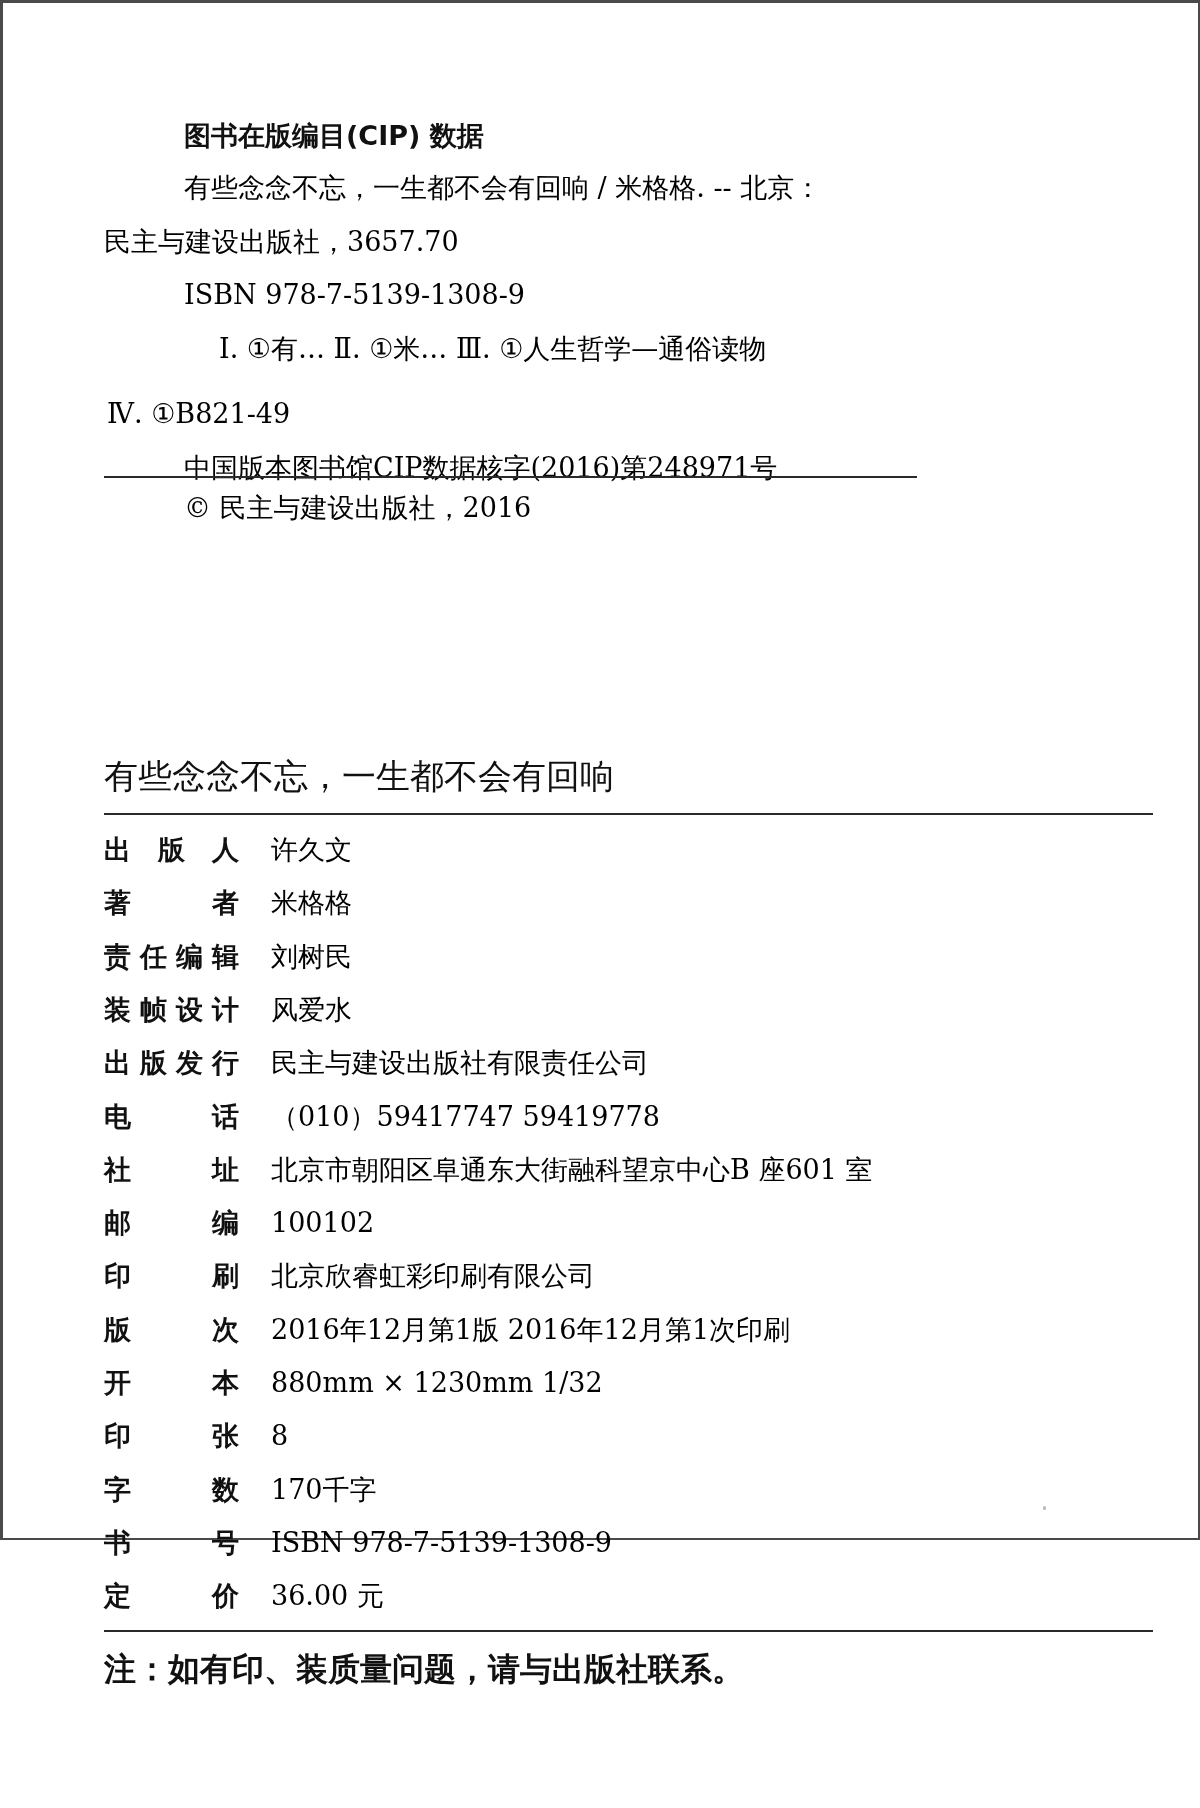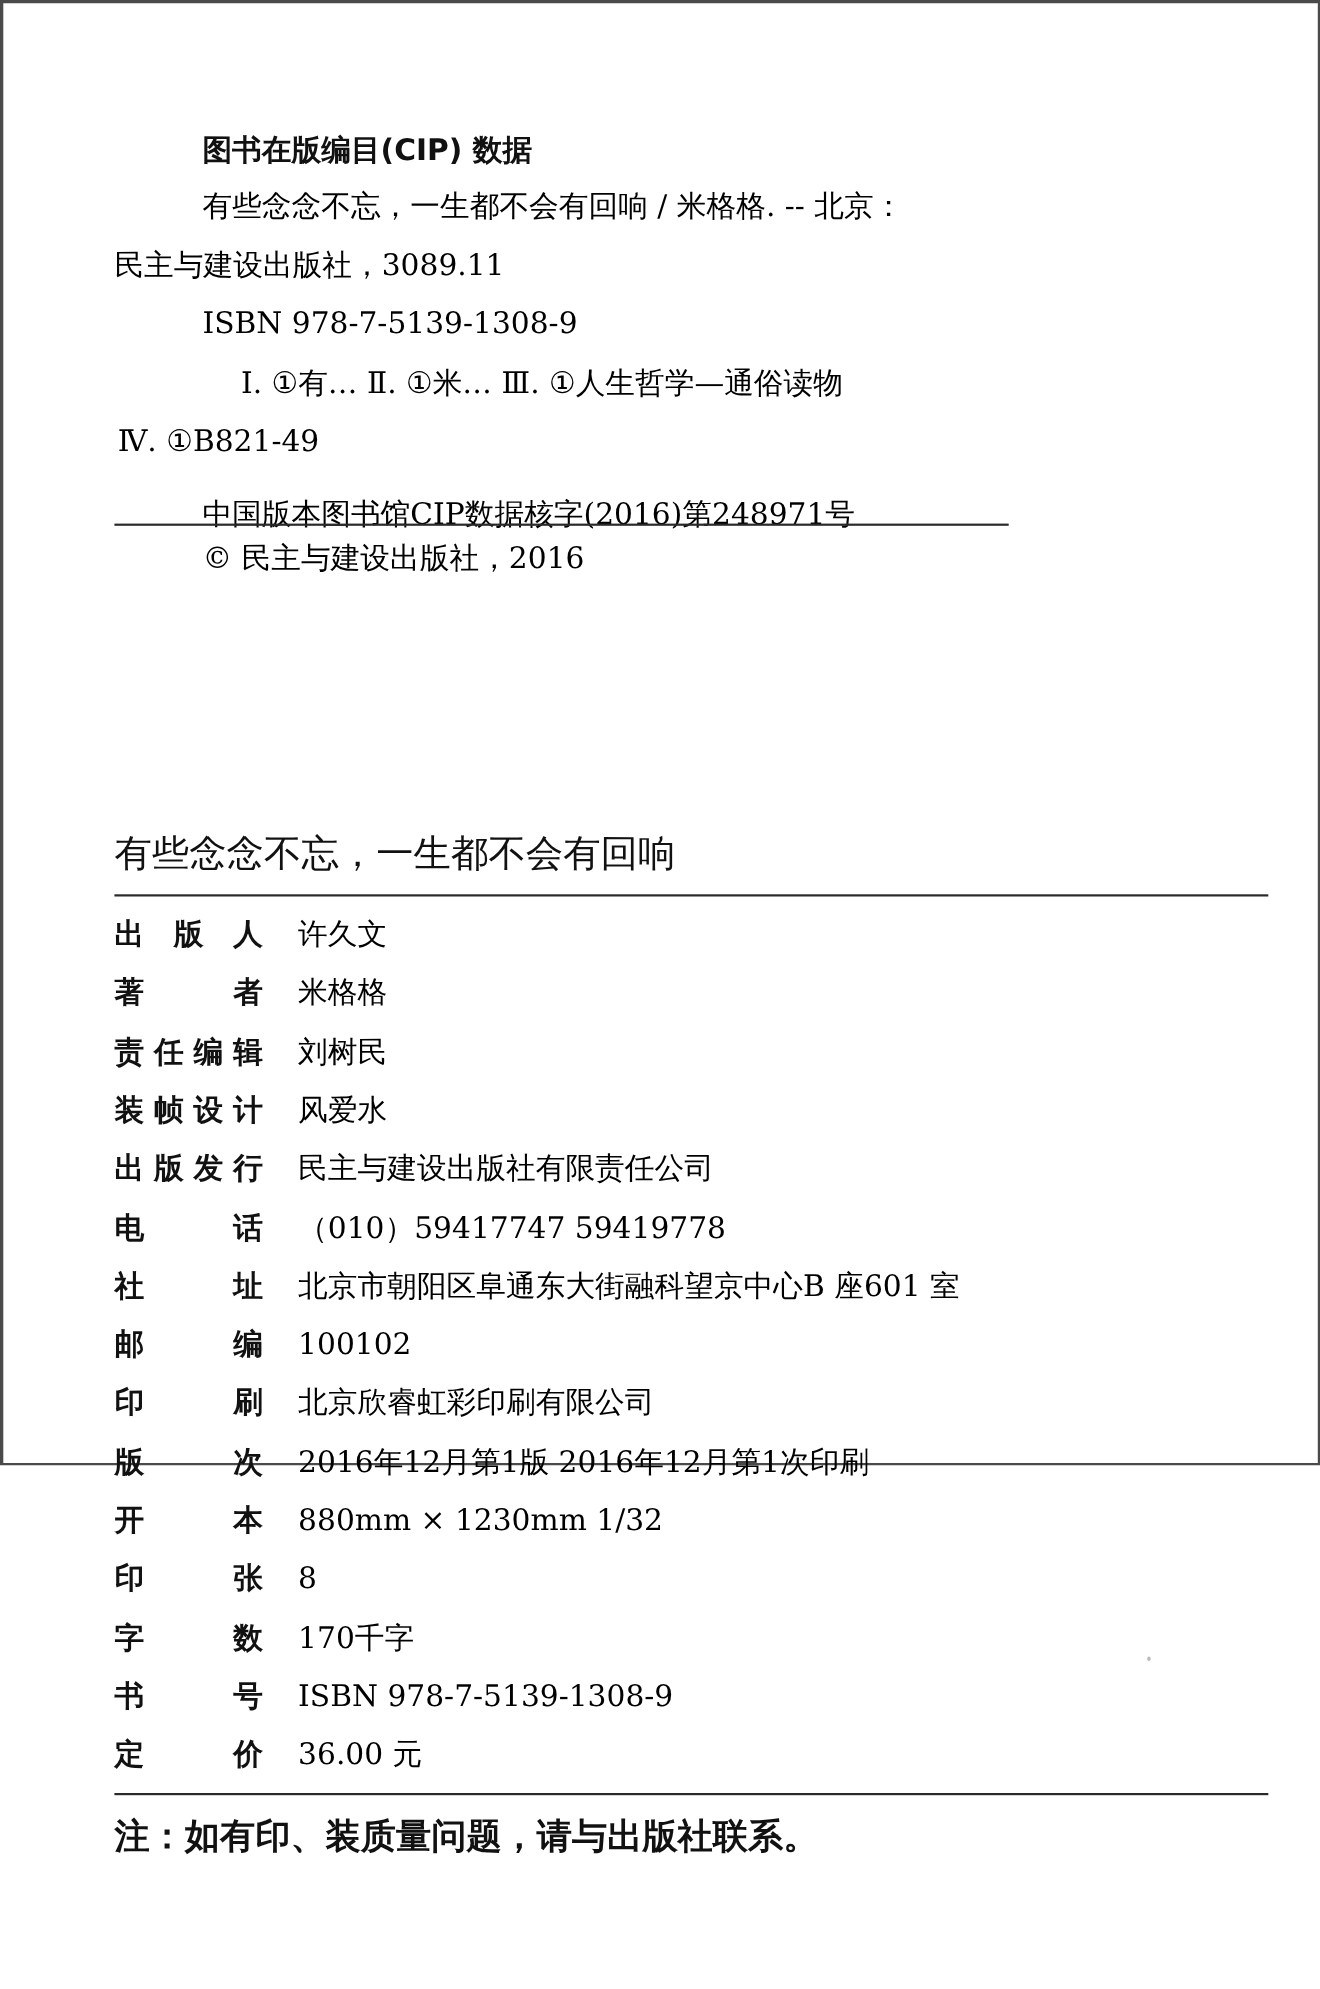--- a/index.html
+++ b/index.html
@@ -1,18 +1,18 @@
 <!DOCTYPE html>
 <html><head>
 <meta charset="utf-8">
 <style>
   html, body { margin: 0; padding: 0; background: #ffffff; }
   body { width: 1200px; height: 1808px; position: relative; overflow: hidden; }
   .frame {
-    position: absolute; left: 0; top: 0; width: 1200px; height: 1332px;
+    position: absolute; left: 0; top: 0; width: 1200px; height: 1540px;
     box-sizing: border-box; border: 3px solid #4a4a4a; border-right-width: 2px; border-bottom-width: 2px;
     background: #ffffff;
     padding-left: 24px;
   }
   .serif { font-family: "DejaVu Serif", "Liberation Serif", serif; color: #000000; }
   .sans { font-family: "DejaVu Sans", "Liberation Sans", sans-serif; color: #111111; }
   .line { position: absolute; white-space: nowrap; font-size: 27px; line-height: 34px; }
   .cip-title { position: absolute; left: 181px; top: 115px; font-size: 27px; font-weight: bold; white-space: nowrap; }
   .rule { position: absolute; height: 0; border-top: 2px solid #2a2a2a; }
   .book-title { position: absolute; left: 101px; top: 752px; font-size: 34px; line-height: 42px; white-space: nowrap; }
@@ -28,24 +28,24 @@
   .speck { position: absolute; left: 1040px; top: 1503px; width: 3px; height: 4px; background: #bbbbbb; border-radius: 2px; }
 </style>
 </head>
 <body>
 
 <div class="frame">
 
   <div class="cip-title sans">图书在版编目(CIP) 数据</div>
 
   <div class="line serif" style="left:181px; top:168px;">有些念念不忘，一生都不会有回响 / 米格格. -- 北京：</div>
-  <div class="line serif" style="left:101px; top:222px;">民主与建设出版社，3089.11</div>
+  <div class="line serif" style="left:101px; top:222px;">民主与建设出版社，3657.70</div>
   <div class="line serif" style="left:181px; top:275px;">ISBN  978-7-5139-1308-9</div>
   <div class="line serif" style="left:187px; top:329px;margin-left:29px;">Ⅰ. ①有…  Ⅱ. ①米…  Ⅲ. ①人生哲学—通俗读物</div>
-  <div class="line serif" style="left:104px; top:382px;text-align:center;">Ⅳ. ①B821-49</div>
+  <div class="line serif" style="left:104px; top:394px;text-align:center;">Ⅳ. ①B821-49</div>
   <div class="line serif" style="left:181px; top:448px;">中国版本图书馆CIP数据核字(2016)第248971号</div>
 
   <div class="rule" style="left:101px; top:473px; width:813px;"></div>
 
   <div class="line serif" style="left:181px; top:488px;">© 民主与建设出版社，2016</div>
 
   <div class="book-title sans">有些念念不忘，一生都不会有回响</div>
   <div class="rule" style="left:101px; top:810px; width:1049px;"></div>
 
   <div class="table" id="details-table">

